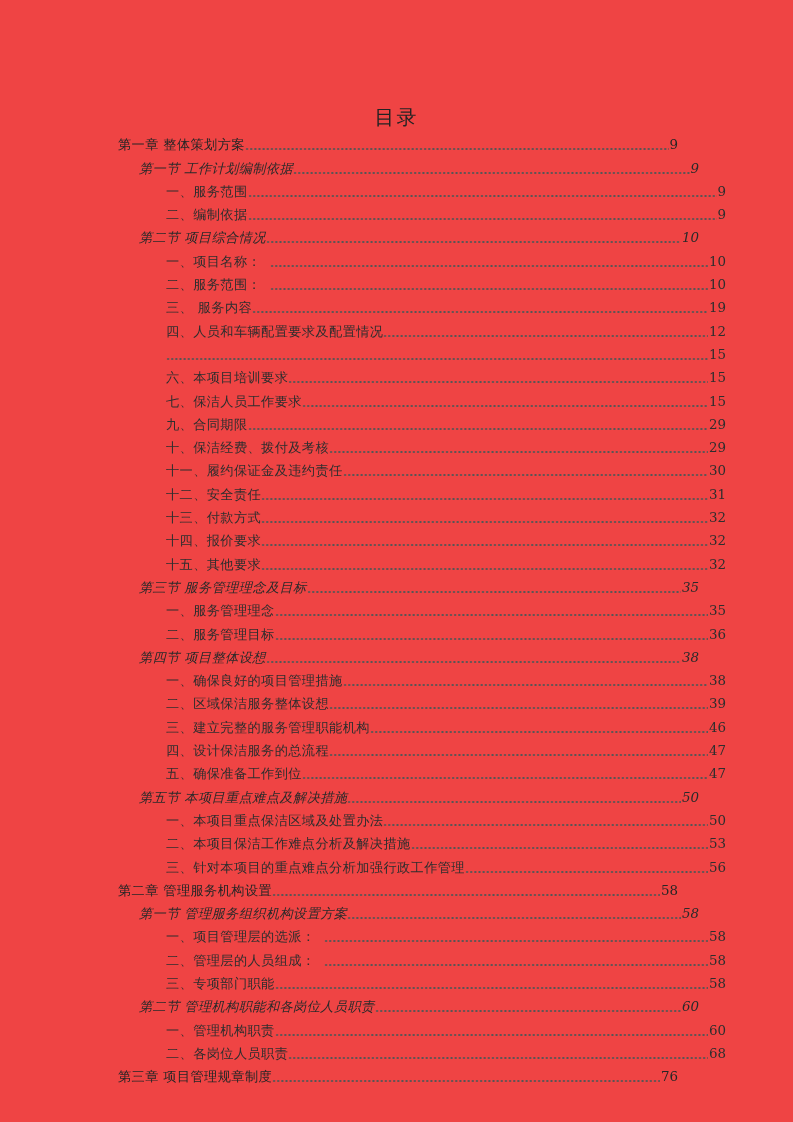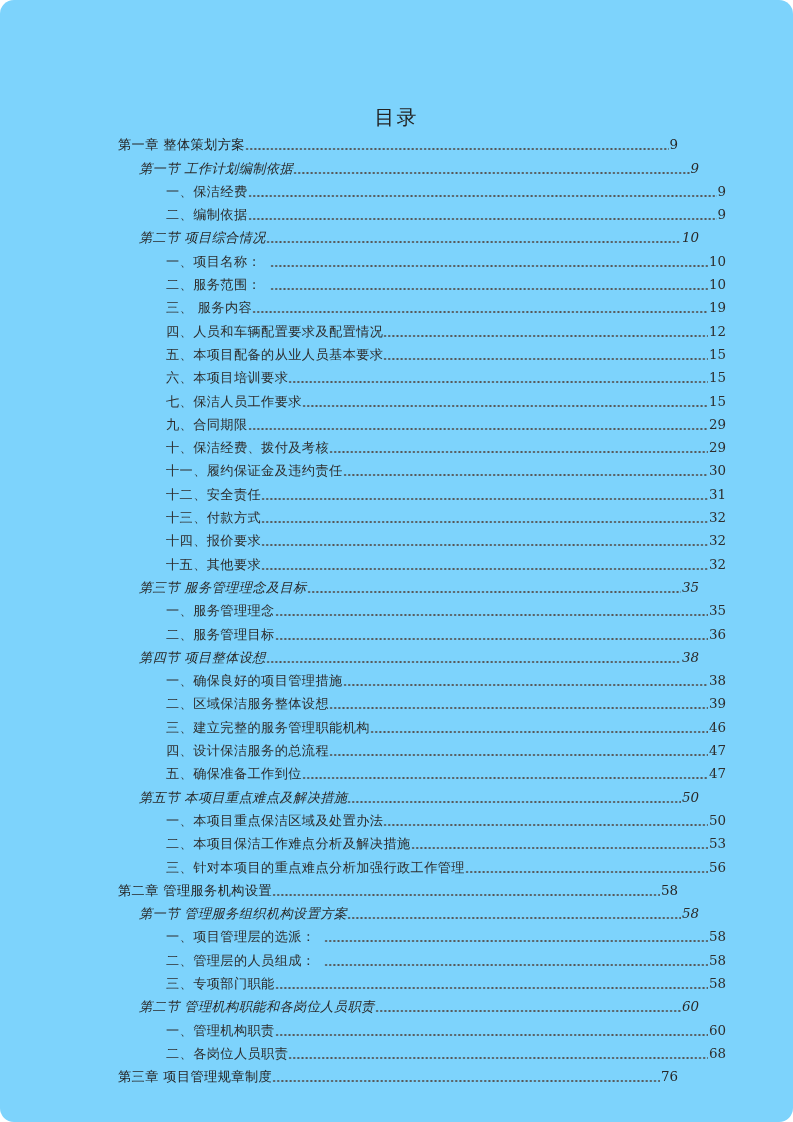--- a/index.html
+++ b/index.html
@@ -16,22 +16,21 @@
     color: #2b2b2b;
     overflow: hidden;
   }
 
   .page {
     position: absolute;
     left: 0;
     top: 0;
     width: 793px;
     height: 1122px;
-    background: #7dd3fc;
-    border-radius: 14px;
+    background: #ef4444;
   }
 
   
   .toc-title {
     position: absolute;
     left: 0;
     top: 104px;
     width: 793px;
     text-align: center;
     font-size: 20px;
@@ -122,21 +121,21 @@
         <span class="label">第一章  整体策划方案</span>
         <span class="leader"></span>
         <span class="pageno">9</span>
       </div>
       <div class="toc-entry lvl-section">
         <span class="label">第一节  工作计划编制依据</span>
         <span class="leader"></span>
         <span class="pageno">9</span>
       </div>
       <div class="toc-entry lvl-item">
-        <span class="label">一、保洁经费</span>
+        <span class="label">一、服务范围</span>
         <span class="leader"></span>
         <span class="pageno">9</span>
       </div>
       <div class="toc-entry lvl-item">
         <span class="label">二、编制依据</span>
         <span class="leader"></span>
         <span class="pageno">9</span>
       </div>
       <div class="toc-entry lvl-section">
         <span class="label">第二节  项目综合情况</span>
@@ -157,21 +156,20 @@
         <span class="label">三、  服务内容</span>
         <span class="leader"></span>
         <span class="pageno">19</span>
       </div>
       <div class="toc-entry lvl-item">
         <span class="label">四、人员和车辆配置要求及配置情况</span>
         <span class="leader"></span>
         <span class="pageno">12</span>
       </div>
       <div class="toc-entry lvl-item">
-        <span class="label">五、本项目配备的从业人员基本要求</span>
         <span class="leader"></span>
         <span class="pageno">15</span>
       </div>
       <div class="toc-entry lvl-item">
         <span class="label">六、本项目培训要求</span>
         <span class="leader"></span>
         <span class="pageno">15</span>
       </div>
       <div class="toc-entry lvl-item">
         <span class="label">七、保洁人员工作要求</span>

